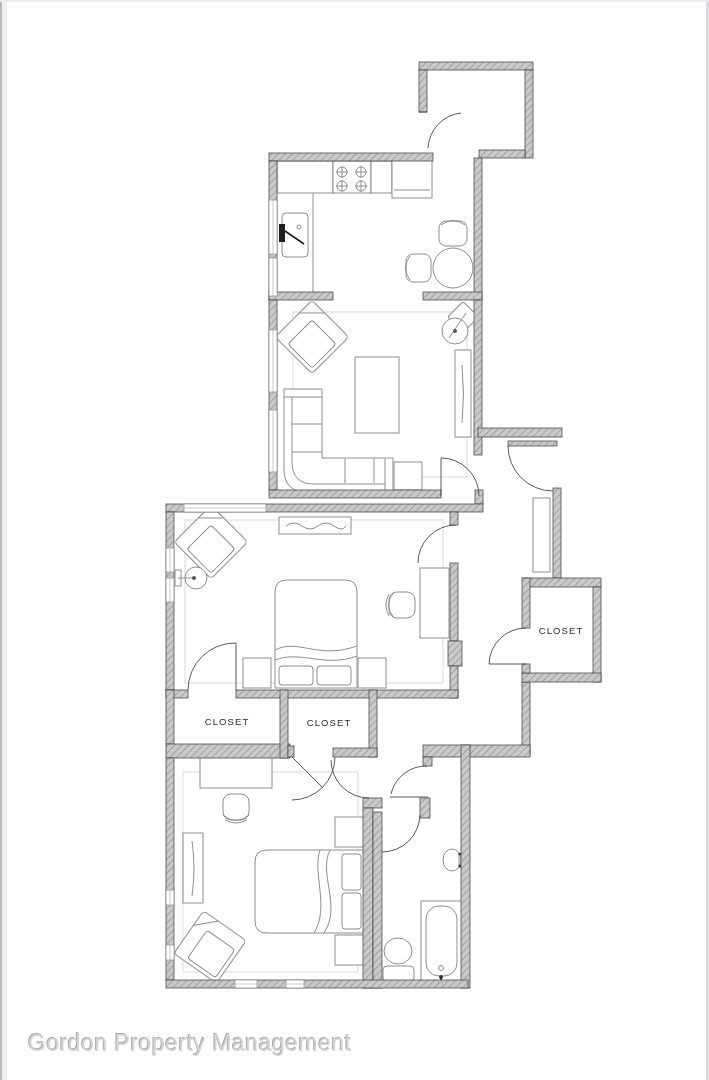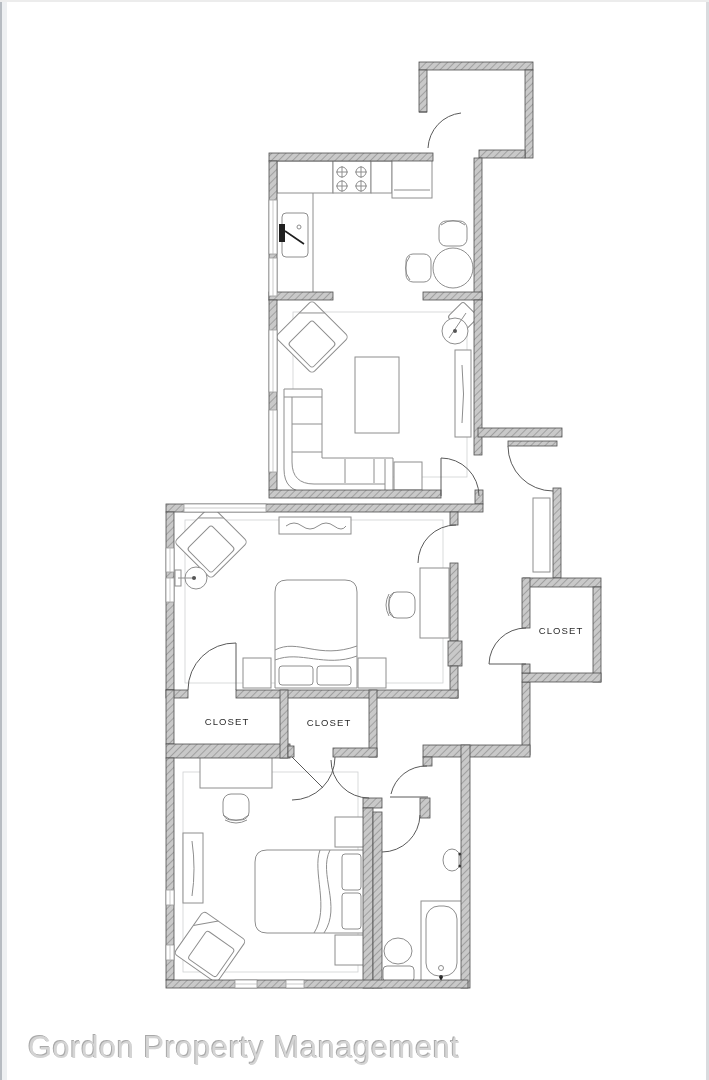--- a/index.html
+++ b/index.html
@@ -13,21 +13,21 @@
   .wall{fill:url(#hatch);stroke:var(--wall-stroke);stroke-width:0.8;}
   .win{fill:#ffffff;stroke:#9a9a9a;stroke-width:0.8;}
   .winline{stroke:#b5b5b5;stroke-width:0.7;}
   .door{fill:none;stroke:var(--door);stroke-width:1;}
   .furn{fill:#ffffff;stroke:var(--furniture);stroke-width:1;}
   .furnl{fill:none;stroke:var(--furniture);stroke-width:1;}
   .dark{stroke:var(--furniture-dark);stroke-width:1.6;}
   .darkfill{fill:var(--furniture-dark);}
   .thin{fill:none;stroke:var(--thin);stroke-width:0.8;}
   .lbl{fill:var(--label);font-size:9.5px;letter-spacing:1.1px;font-family:"Liberation Sans",sans-serif;}
-  .watermark{position:absolute;left:28px;top:1030px;font-size:31px;letter-spacing:0.5px;
+  .watermark{position:absolute;left:28px;top:1030px;font-size:23px;letter-spacing:0.5px;
      color:var(--watermark);text-shadow:-1px -1px 0 var(--watermark-shadow), 1px 1px 0 #ffffff;
      font-family:"Liberation Sans",sans-serif;white-space:nowrap;}
 </style>
 </head>
 <body>
 
 <div class="edge-left"></div>
 <div class="edge-left2"></div>
 <div class="edge-right"></div>
 <div class="edge-top"></div>

